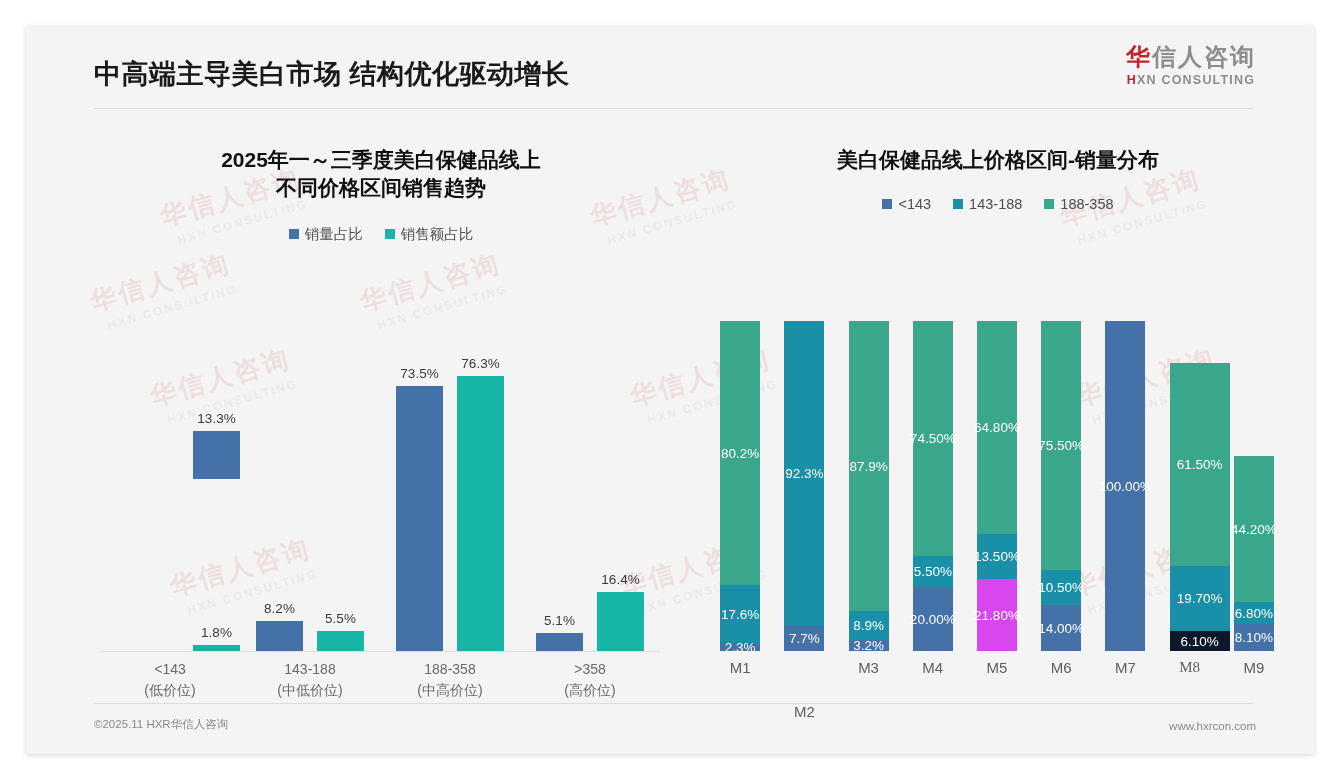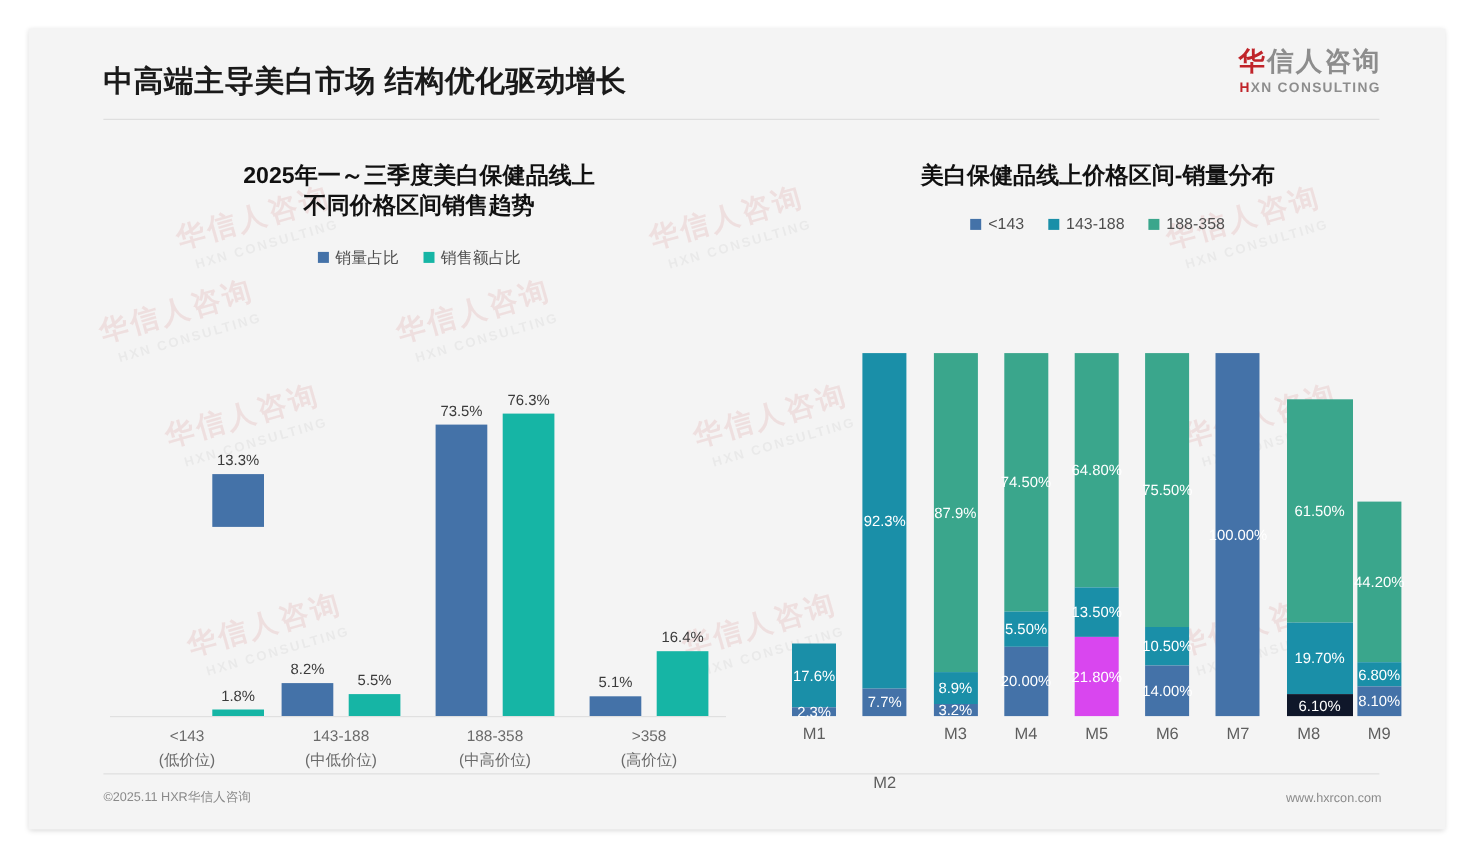--- a/index.html
+++ b/index.html
@@ -240,20 +240,23 @@
           <span>143-188</span>
         </div>
         <div class="legend-item">
           <span class="legend-swatch" style="background: rgb(58, 166, 140);"></span>
           <span>188-358</span>
         </div>
       </div>
     <div class="schart">
       <div class="splot" id="splot">
           <div class="sbar" style="left: 12.1111px; width: 40px; height: 330px;">
+            <div class="sseg" style="height: 265px; background: rgb(58, 166, 140);">
+              <span>80.2%</span>
+            </div>
             <div class="sseg" style="height: 58px; background: rgb(26, 143, 168);">
               <span>17.6%</span>
             </div>
             <div class="sseg" style="height: 8px; background: rgb(68, 114, 168);">
               <span>2.3%</span>
             </div>
           </div>
           <div class="sbar" style="left: 76.3333px; width: 40px; height: 330px;">
             <div class="sseg" style="height: 305px; background: rgb(26, 143, 168);">
               <span>92.3%</span>
@@ -335,21 +338,21 @@
           </div>
         </div>
       <div class="sticks" id="sticks">
           <div class="stick" style="left: 0px; width: 64.2222px;">M1</div>
           <div class="stick" style="left: 64.2222px; width: 64.2222px; margin-top: 44px;">M2</div>
           <div class="stick" style="left: 128.444px; width: 64.2222px;">M3</div>
           <div class="stick" style="left: 192.667px; width: 64.2222px;">M4</div>
           <div class="stick" style="left: 256.889px; width: 64.2222px;">M5</div>
           <div class="stick" style="left: 321.111px; width: 64.2222px;">M6</div>
           <div class="stick" style="left: 385.333px; width: 64.2222px;">M7</div>
-          <div class="stick" style="left: 449.556px; width: 64.2222px;">M8</div>
+          <div class="stick" style="left: 449.556px; width: 64.2222px; font-family: Liberation Serif, serif;">M8</div>
           <div class="stick" style="left: 513.778px; width: 64.2222px;">M9</div>
         </div>
     </div>
   </div>
 
   <div class="foot-rule"></div>
   <div class="foot-left">©2025.11 HXR华信人咨询</div>
   <div class="foot-right">www.hxrcon.com</div>
 
 </div>

